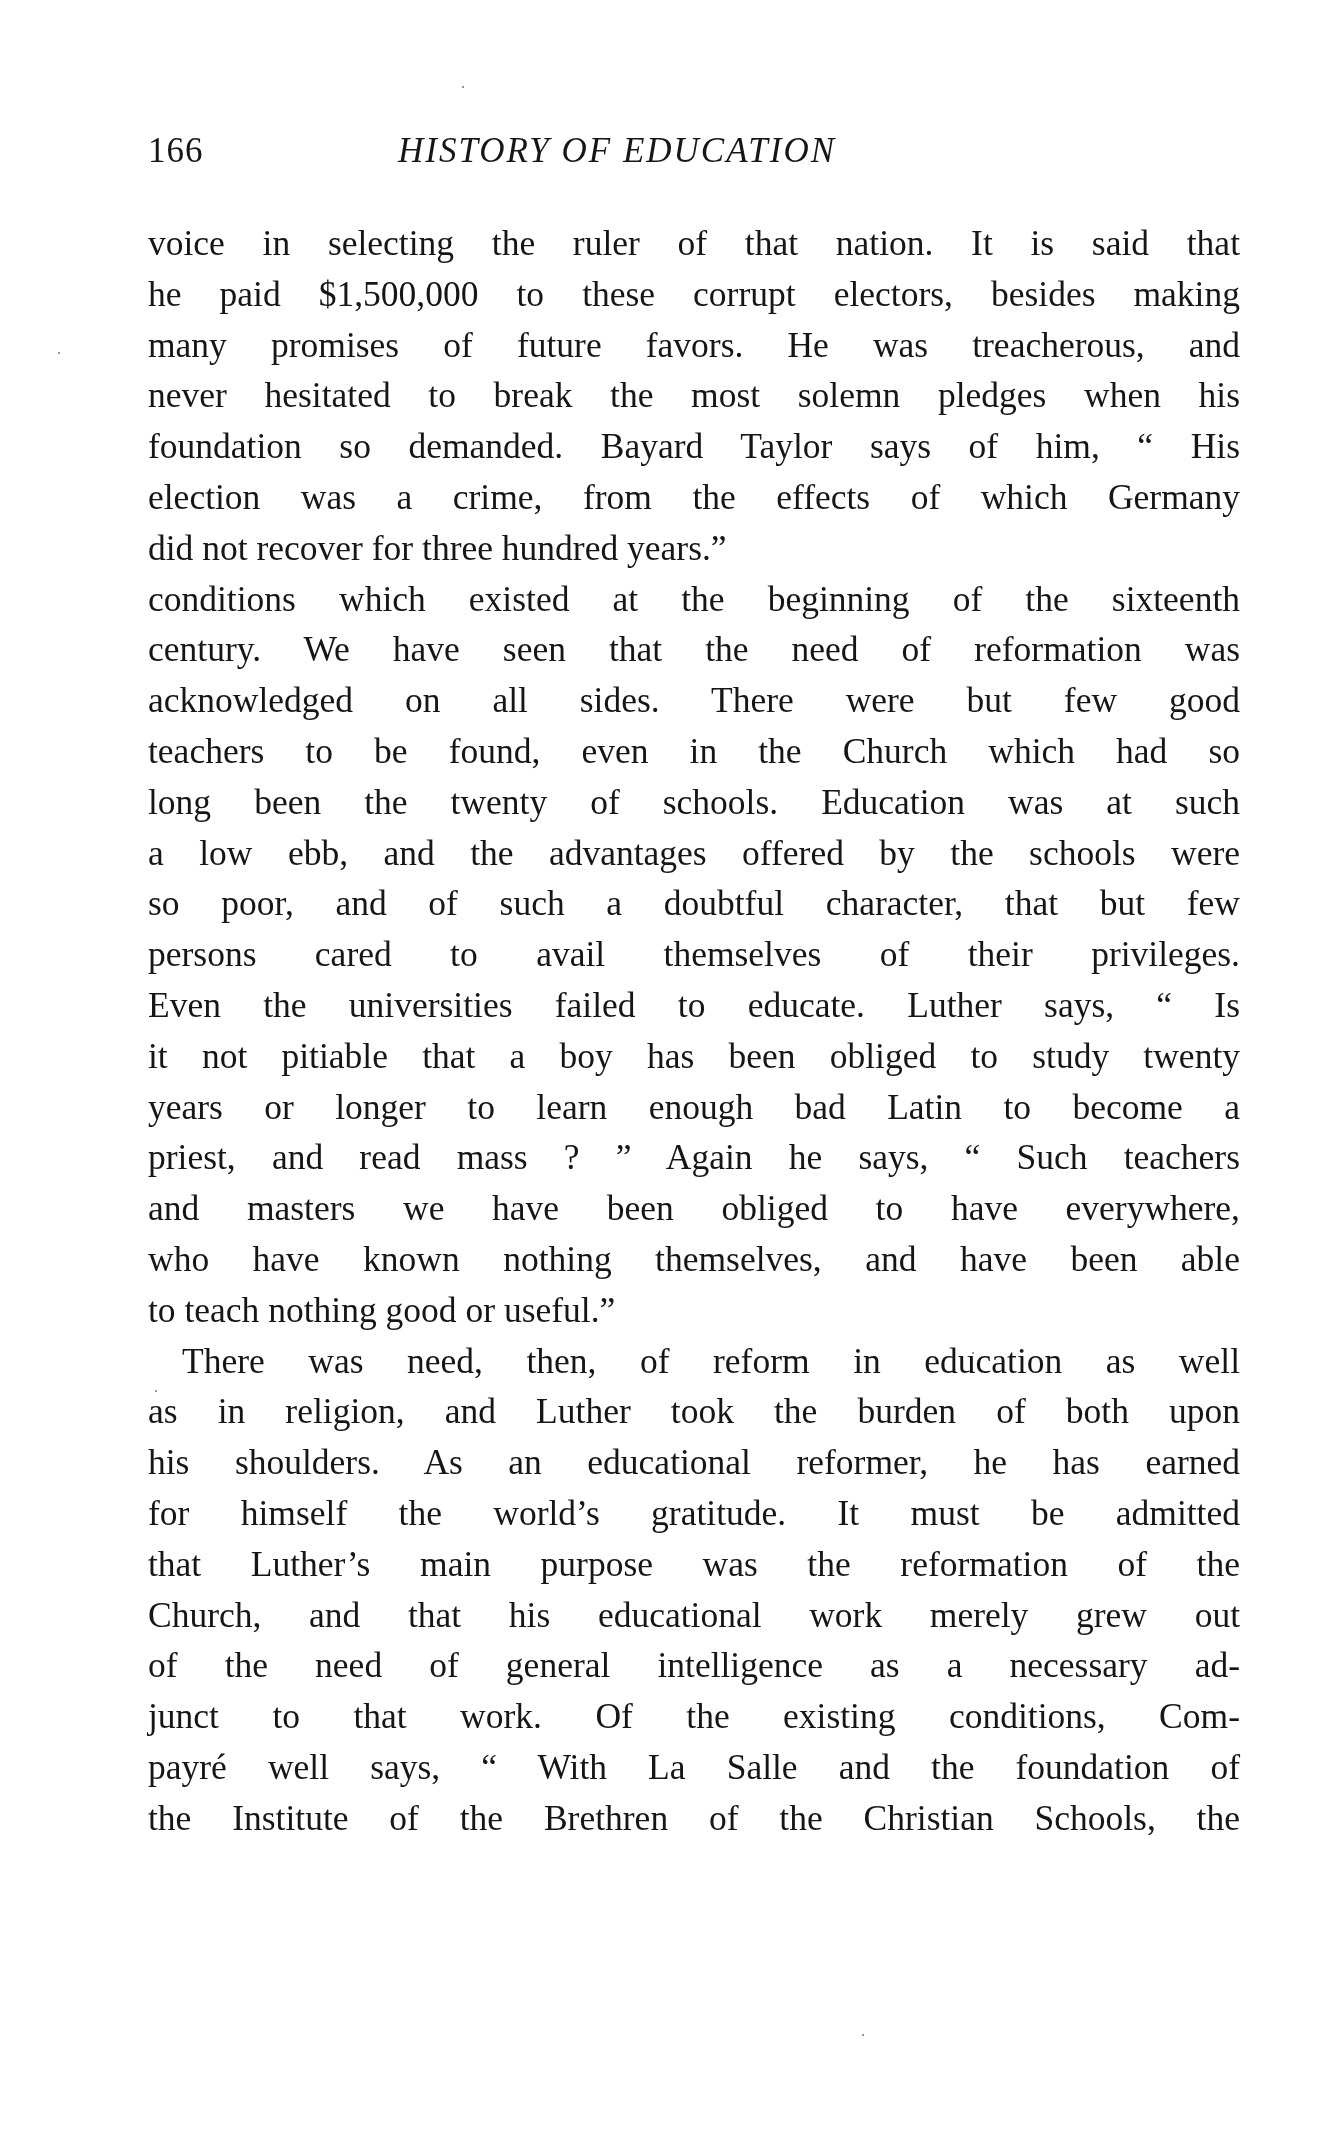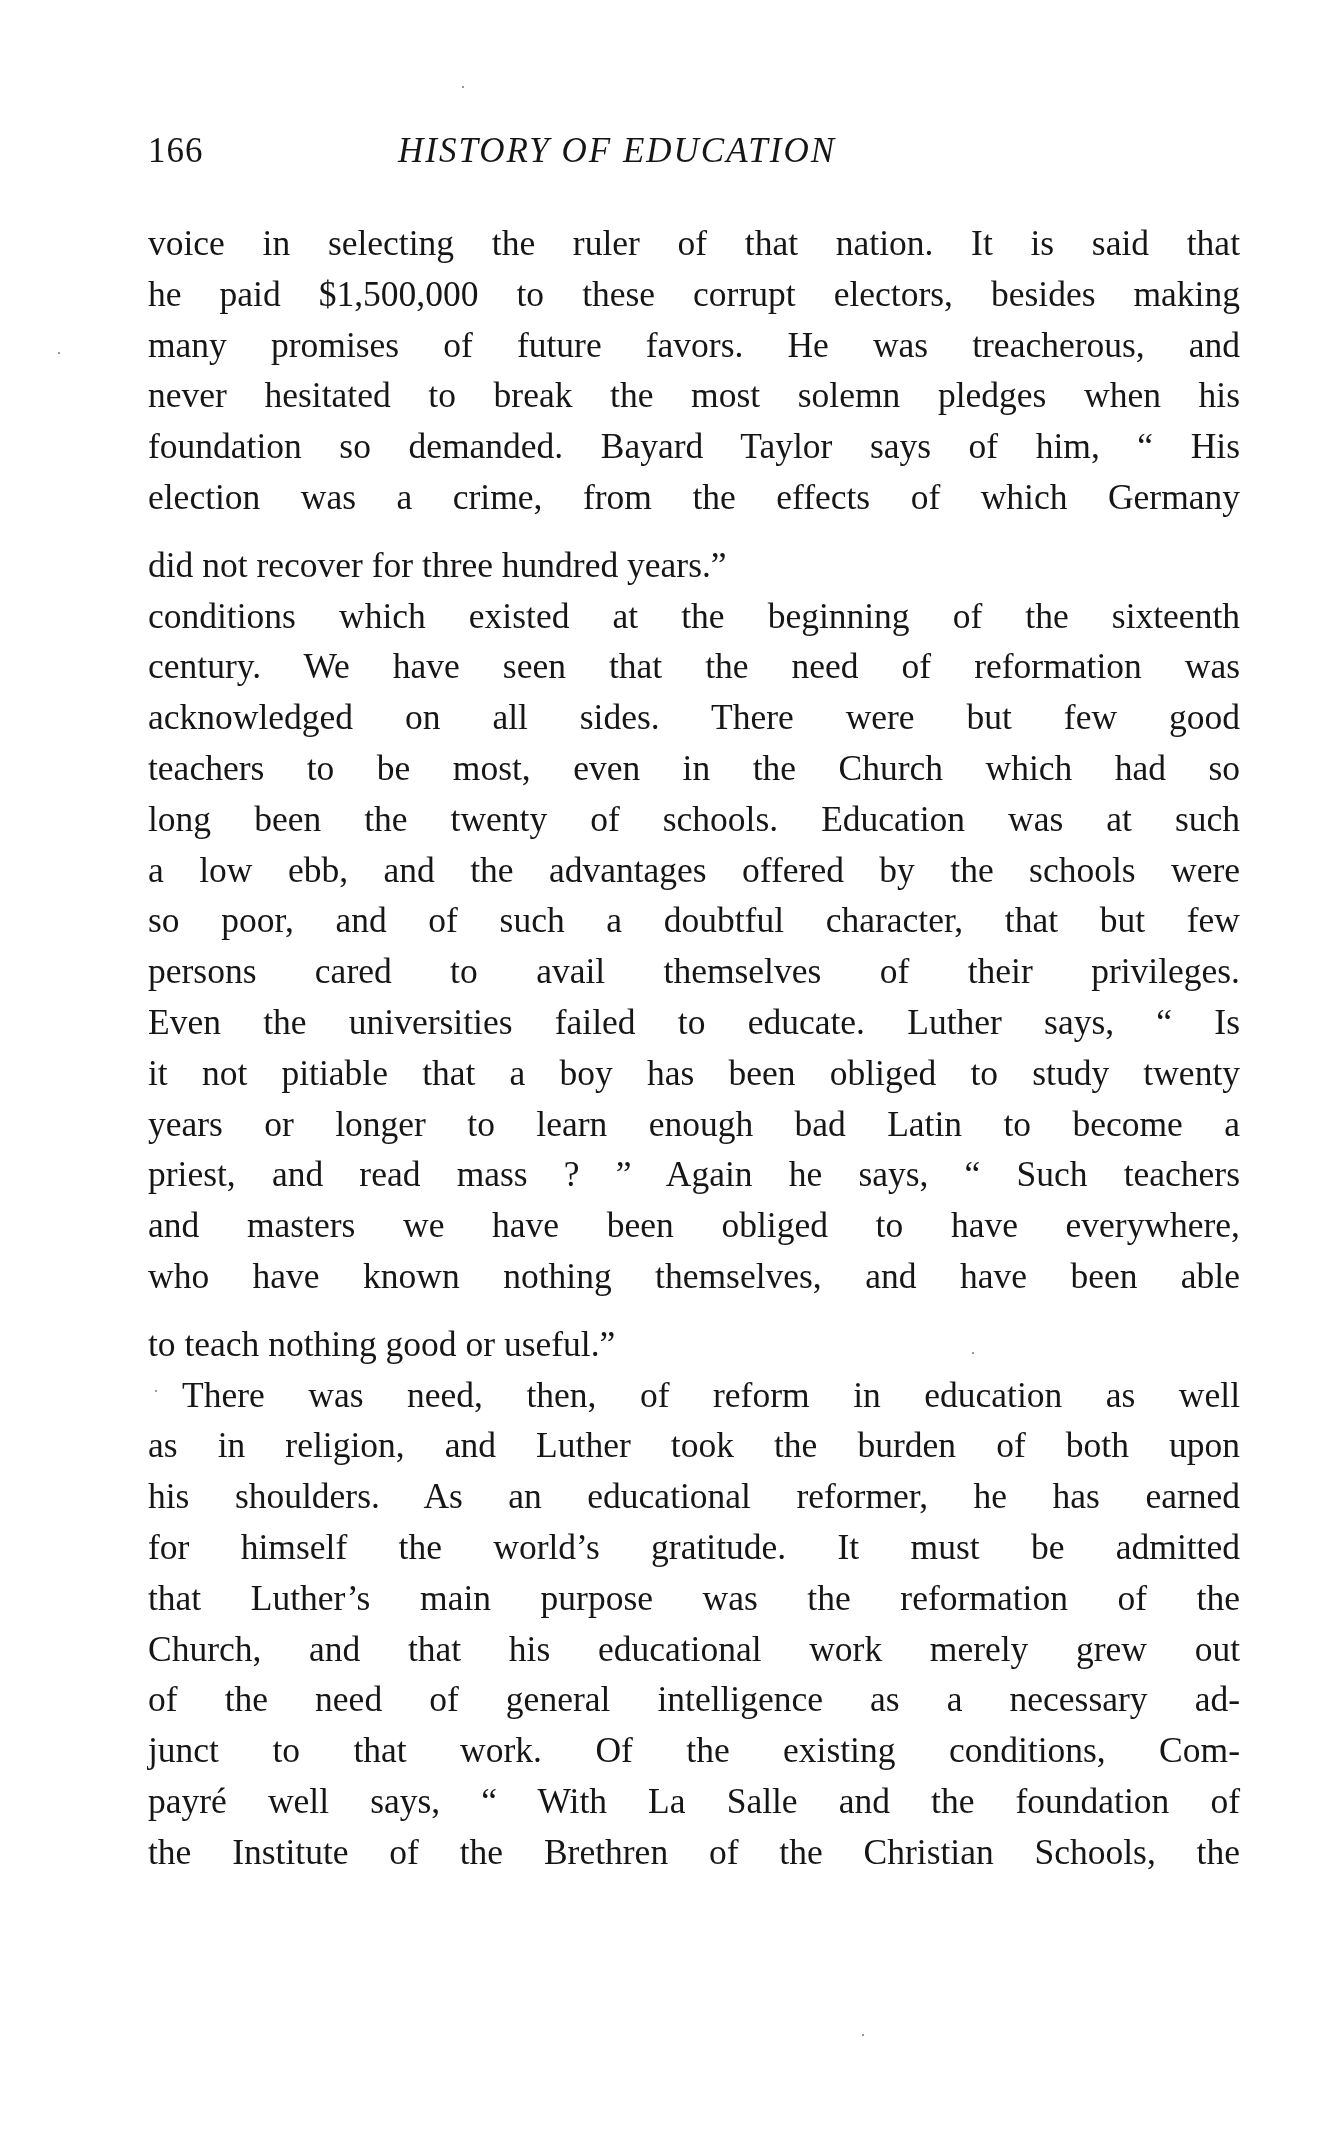--- a/index.html
+++ b/index.html
@@ -52,21 +52,20 @@
     }
     .line {
       display: block;
       height: 50.8px;
       white-space: nowrap;
       text-align: justify;
       text-align-last: justify;
     }
     .line.last {
       text-align-last: left;
-      margin-top: 17px;
     }
     .line.indent {
       padding-left: 34px;
     }
     .bold-lead {
       font-weight: bold;
     }
     .speck {
       position: absolute;
       width: 2px;
@@ -91,21 +90,21 @@
     <span class="line">he paid $1,500,000 to these corrupt electors, besides making</span>
     <span class="line">many promises of future favors.  He was treacherous, and</span>
     <span class="line">never hesitated to break the most solemn pledges when his</span>
     <span class="line">foundation so demanded.  Bayard Taylor says of him, “ His</span>
     <span class="line">election was a crime, from the effects of which Germany</span>
     <span class="line last">did not recover for three hundred years.”</span>
 
     <span class="line">conditions which existed at the beginning of the sixteenth</span>
     <span class="line">century.  We have seen that the need of reformation was</span>
     <span class="line">acknowledged on all sides.  There were but few good</span>
-    <span class="line">teachers to be most, even in the Church which had so</span>
+    <span class="line">teachers to be found, even in the Church which had so</span>
     <span class="line">long been the twenty of schools.  Education was at such</span>
     <span class="line">a low ebb, and the advantages offered by the schools were</span>
     <span class="line">so poor, and of such a doubtful character, that but few</span>
     <span class="line">persons cared to avail themselves of their privileges.</span>
     <span class="line">Even the universities failed to educate.  Luther says, “ Is</span>
     <span class="line">it not pitiable that a boy has been obliged to study twenty</span>
     <span class="line">years or longer to learn enough bad Latin to become a</span>
     <span class="line">priest, and read mass ? ”  Again he says, “ Such teachers</span>
     <span class="line">and masters we have been obliged to have everywhere,</span>
     <span class="line">who have known nothing themselves, and have been able</span>

